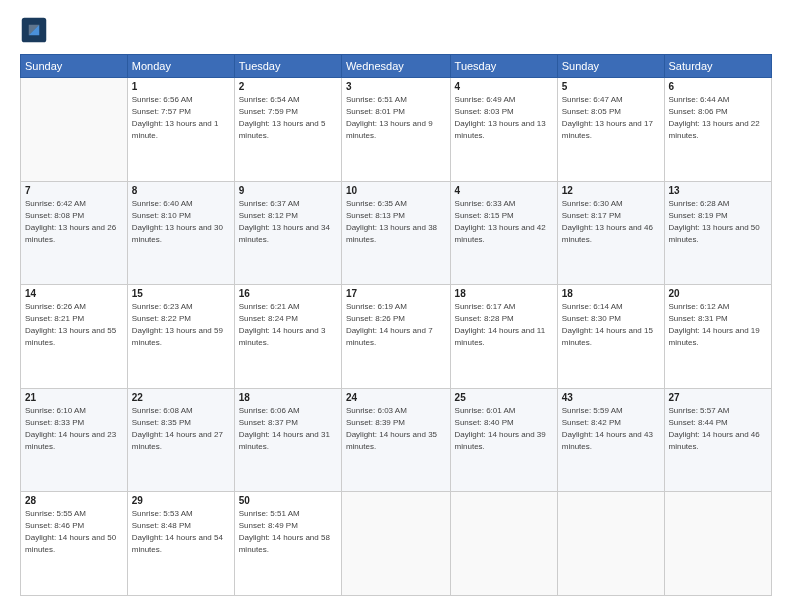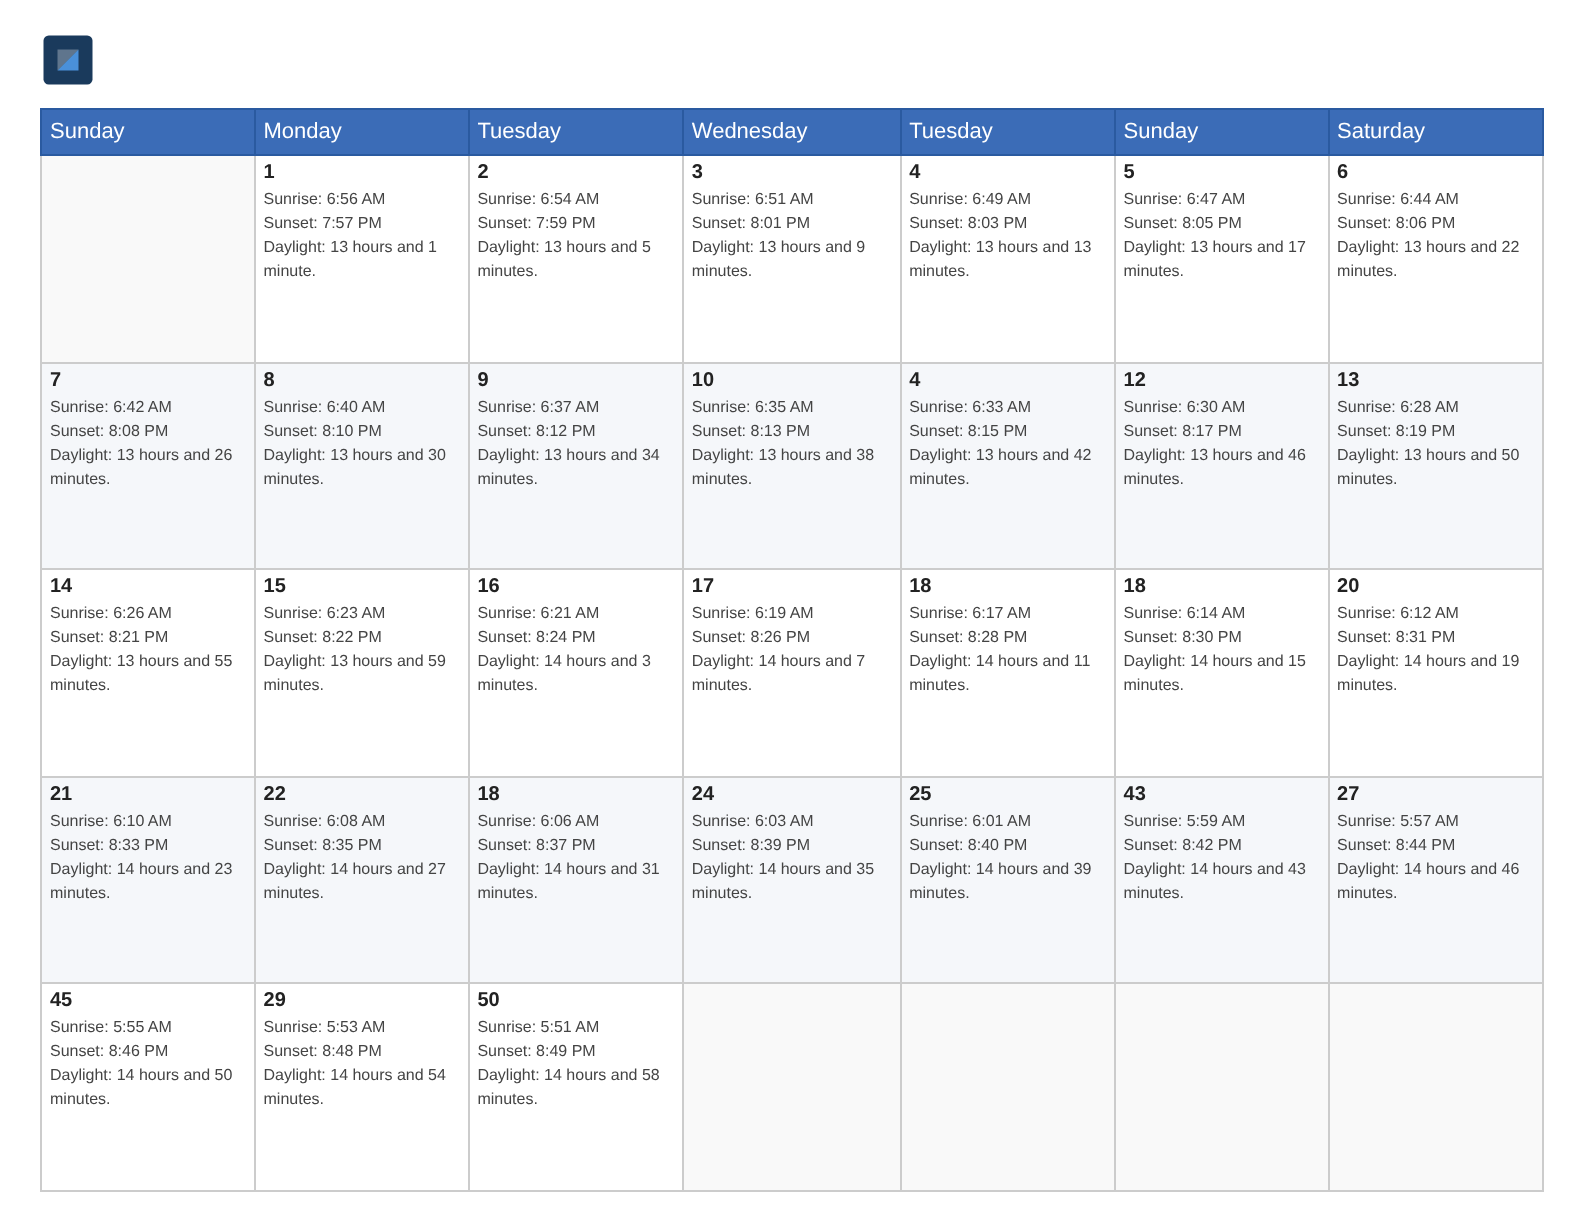--- a/index.html
+++ b/index.html
@@ -243,21 +243,21 @@
             <span class="day-number">43</span>
             <div class="day-info">Sunrise: 5:59 AM<br>Sunset: 8:42 PM<br>Daylight: 14 hours and 43 minutes.</div>
           </td>
           <td>
             <span class="day-number">27</span>
             <div class="day-info">Sunrise: 5:57 AM<br>Sunset: 8:44 PM<br>Daylight: 14 hours and 46 minutes.</div>
           </td>
         </tr>
         <tr>
           <td>
-            <span class="day-number">45</span>
+            <span class="day-number">28</span>
             <div class="day-info">Sunrise: 5:55 AM<br>Sunset: 8:46 PM<br>Daylight: 14 hours and 50 minutes.</div>
           </td>
           <td>
             <span class="day-number">29</span>
             <div class="day-info">Sunrise: 5:53 AM<br>Sunset: 8:48 PM<br>Daylight: 14 hours and 54 minutes.</div>
           </td>
           <td>
             <span class="day-number">50</span>
             <div class="day-info">Sunrise: 5:51 AM<br>Sunset: 8:49 PM<br>Daylight: 14 hours and 58 minutes.</div>
           </td>

